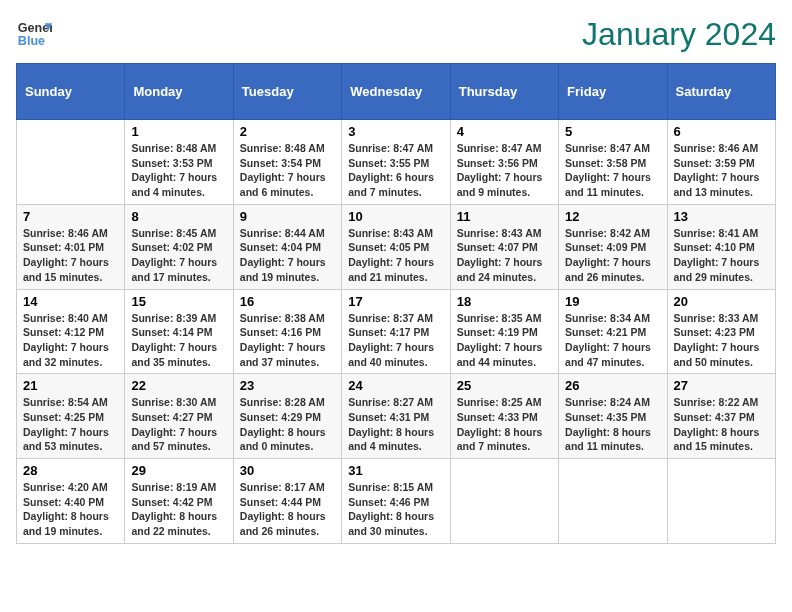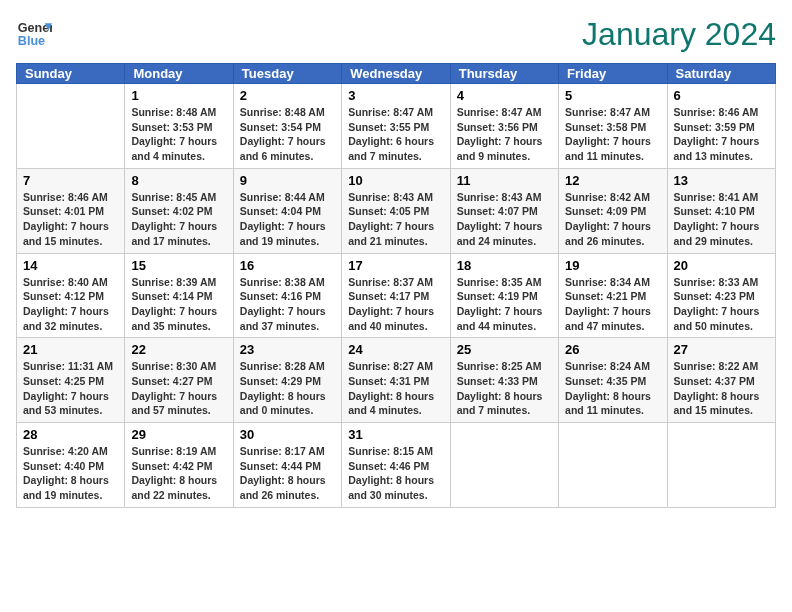--- a/index.html
+++ b/index.html
@@ -38,21 +38,21 @@
       color: #555;
     }
     table {
       width: 100%;
       border-collapse: collapse;
       font-size: 11px;
     }
     thead tr th {
       background-color: #3a6abf;
       color: #fff;
-      padding: 2px 8px;
+      padding: 20px 8px;
       text-align: left;
       font-size: 13px;
       font-weight: bold;
       border: 1px solid #2a5aaf;
     }
     tbody tr td {
       border: 1px solid #ccc;
       padding: 4px 6px;
       vertical-align: top;
       width: 108px;
@@ -273,21 +273,21 @@
             <div>Sunrise: 8:33 AM</div>
             <div>Sunset: 4:23 PM</div>
             <div>Daylight: 7 hours and 50 minutes.</div>
           </div>
         </td>
       </tr>
       <tr>
         <td>
           <span class="cell-date">21</span>
           <div class="cell-content">
-            <div>Sunrise: 11:31 AM</div>
+            <div>Sunrise: 8:54 AM</div>
             <div>Sunset: 4:25 PM</div>
             <div>Daylight: 7 hours and 53 minutes.</div>
           </div>
         </td>
         <td>
           <span class="cell-date">22</span>
           <div class="cell-content">
             <div>Sunrise: 8:30 AM</div>
             <div>Sunset: 4:27 PM</div>
             <div>Daylight: 7 hours and 57 minutes.</div>

